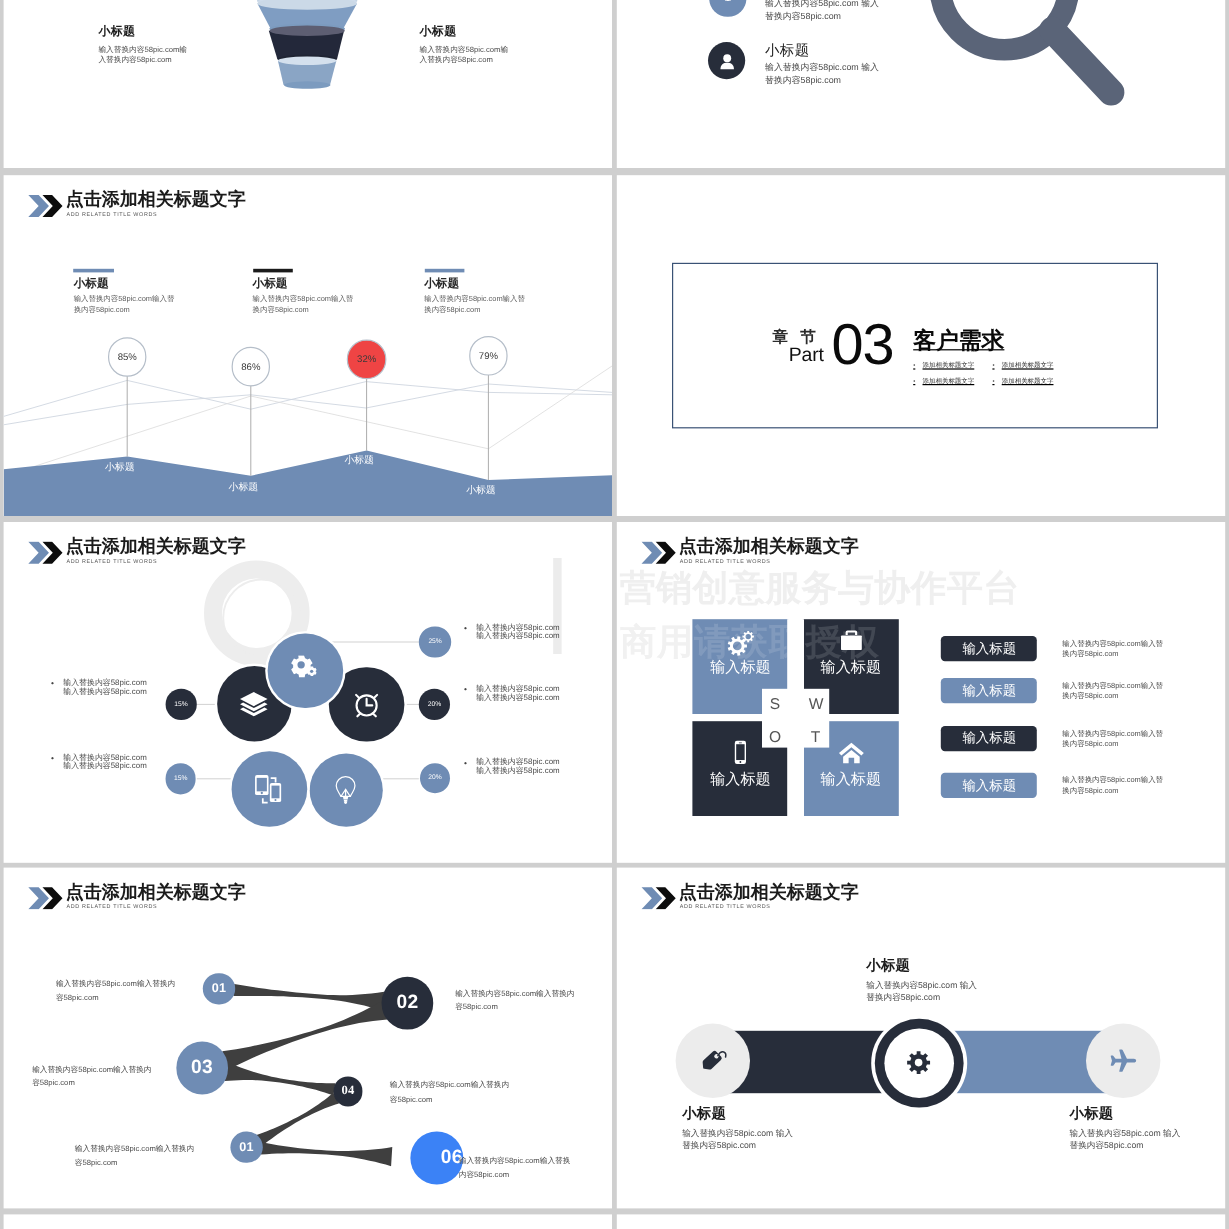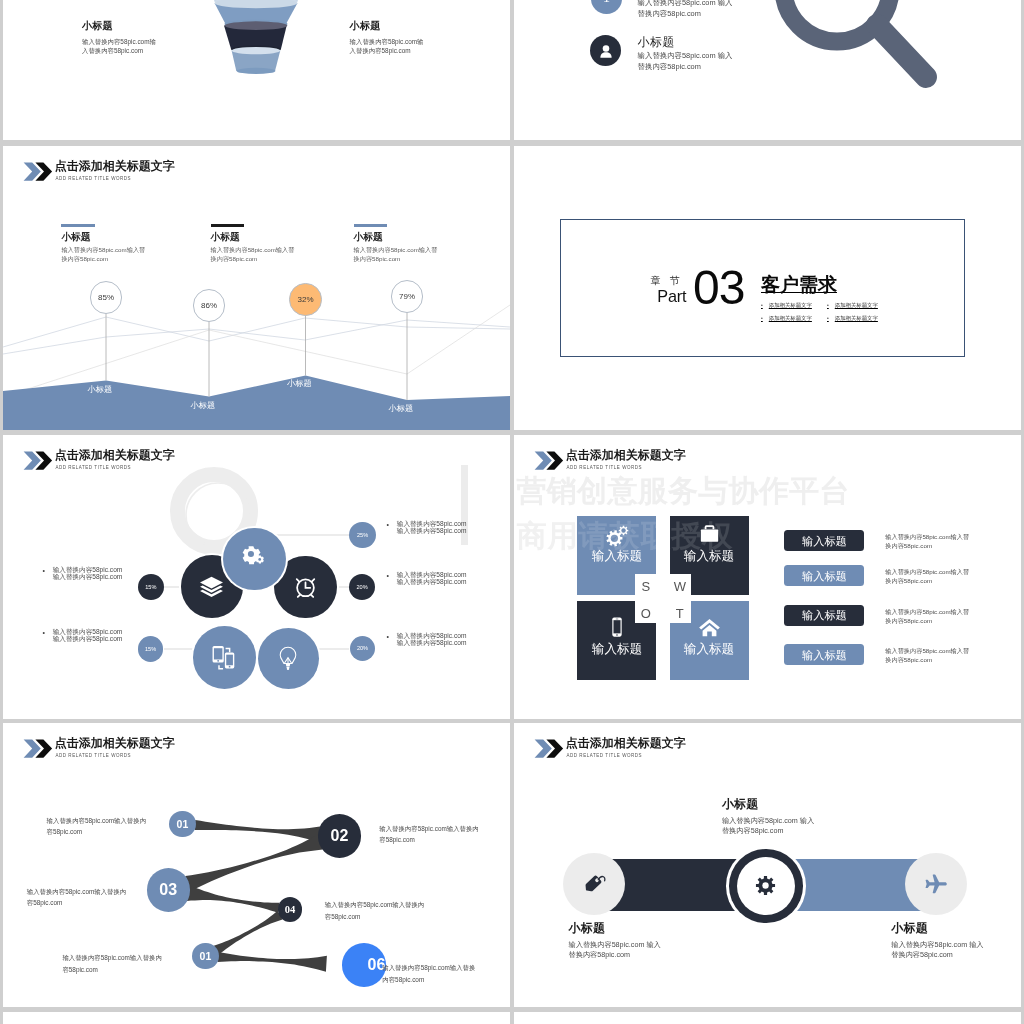--- a/index.html
+++ b/index.html
@@ -1,21 +1,21 @@
 <!DOCTYPE html>
 <html><head>
 <meta charset="utf-8">
 <style>
   html,body{margin:0;padding:0;}
   body{width:1024px;height:1024px;background:#cfcfcf;font-family:"Liberation Sans",sans-serif;overflow:hidden;}
   .sheet{position:absolute;left:0;top:0;width:1024px;height:1024px;background:#cfcfcf;}
   .slide{position:absolute;background:#ffffff;overflow:hidden;}
   .hdr{position:absolute;}
   .hdr .chev{position:absolute;left:0;top:2px;}
-  .hdr .t1{position:absolute;left:32.7px;top:0.3px;font-size:12px;line-height:11px;font-weight:700;color:#1b1b1b;letter-spacing:0.0px;white-space:nowrap;}
+  .hdr .t1{position:absolute;left:32.7px;top:0.3px;font-size:15px;line-height:11px;font-weight:700;color:#1b1b1b;letter-spacing:0.0px;white-space:nowrap;}
   .hdr .t2{position:absolute;left:33.4px;top:15.0px;font-size:4.5px;line-height:5px;color:#555;letter-spacing:0.55px;white-space:nowrap;}
   .cn{font-family:"Liberation Sans",sans-serif;}
   .wm{position:absolute;pointer-events:none;color:#eeeeee;}
 </style>
 </head>
 <body>
 
 <div class="sheet">
 
 <div class="slide" id="s1" style="left:3px;top:-144px;width:507px;height:284px;">
@@ -114,36 +114,36 @@
       <line x1="302.5" y1="169" x2="302.5" y2="229.5"></line>
       <line x1="404" y1="166" x2="404" y2="254"></line>
     </g>
   </svg>
   <div style="position:absolute;left:86.8px;top:135.10000000000002px;width:32.5px;height:32.5px;border-radius:50%;background:#fff;border:0.7px solid #b5bec9;box-sizing:border-box;display:flex;align-items:center;justify-content:center;">
     <span style="font-size:8px;color:#3a3a3a;">85%</span>
   </div>
   <div style="position:absolute;left:189.8px;top:143.3px;width:32.5px;height:32.5px;border-radius:50%;background:#fff;border:0.7px solid #b5bec9;box-sizing:border-box;display:flex;align-items:center;justify-content:center;">
     <span style="font-size:8px;color:#3a3a3a;">86%</span>
   </div>
-  <div style="position:absolute;left:286.3px;top:137.3px;width:32.5px;height:32.5px;border-radius:50%;background:#fdba74;border:0.7px solid #b5bec9;box-sizing:border-box;display:flex;align-items:center;justify-content:center;">
+  <div style="position:absolute;left:286.3px;top:137.3px;width:32.5px;height:32.5px;border-radius:50%;background:#ef4444;border:0.7px solid #b5bec9;box-sizing:border-box;display:flex;align-items:center;justify-content:center;">
     <span style="font-size:8px;color:#3a3a3a;">32%</span>
   </div>
   <div style="position:absolute;left:387.8px;top:134.3px;width:32.5px;height:32.5px;border-radius:50%;background:#fff;border:0.7px solid #b5bec9;box-sizing:border-box;display:flex;align-items:center;justify-content:center;">
     <span style="font-size:8px;color:#3a3a3a;">79%</span>
   </div>
   <div class="cn" style="position:absolute;left:70.8px;top:238.5px;width:52px;text-align:center;font-size:8.2px;line-height:9px;color:#fff;">小标题</div>
   <div class="cn" style="position:absolute;left:173.8px;top:254.5px;width:52px;text-align:center;font-size:8.2px;line-height:9px;color:#fff;">小标题</div>
   <div class="cn" style="position:absolute;left:270.3px;top:233.0px;width:52px;text-align:center;font-size:8.2px;line-height:9px;color:#fff;">小标题</div>
   <div class="cn" style="position:absolute;left:371.8px;top:258.0px;width:52px;text-align:center;font-size:8.2px;line-height:9px;color:#fff;">小标题</div>
 </div>
 
 <div class="slide" id="s4" style="left:514px;top:146px;width:507px;height:284px;">
   <div style="position:absolute;left:46px;top:73px;width:405px;height:138px;border:1.1px solid #3a5275;box-sizing:border-box;"></div>
   <div style="position:absolute;left:114.5px;top:129.5px;text-align:right;width:58px;">
-    <div style="font-size:10px;color:#2b2b2b;letter-spacing:3.2px;line-height:9px;padding-right:3.5px;font-weight:400;" class="cn">章 节</div>
+    <div style="font-size:13px;color:#2b2b2b;letter-spacing:3.2px;line-height:9px;padding-right:3.5px;font-weight:700;" class="cn">章 节</div>
     <div style="font-size:16.2px;color:#111;line-height:16px;margin-top:3.0px;letter-spacing:-0.1px;padding-right:0px;font-weight:400;font-family:'Liberation Sans',sans-serif;">Part</div>
   </div>
   <div style="position:absolute;left:179px;top:117.5px;font-size:48px;line-height:48px;color:#0a0a0a;font-weight:300;letter-spacing:-1px;font-family:'Liberation Sans',sans-serif;">03</div>
   <div style="position:absolute;left:247px;top:128px;text-decoration:underline;">
     <div class="cn" style="font-size:19px;line-height:22px;font-weight:700;color:#0a0a0a;letter-spacing:0px;">客户需求</div>
     <div style="margin-top:6px;display:grid;grid-template-columns:66px 66px;gap:6px 0px;">
       <div style="font-size:5.4px;color:#2e2e2e;white-space:nowrap;line-height:7px;" class="cn"><span style="color:#444;font-size:5px;">•</span><span style="display:inline-block;width:6px;"></span><span>添加相关标题文字</span></div>
       <div style="font-size:5.4px;color:#2e2e2e;white-space:nowrap;line-height:7px;" class="cn"><span style="color:#444;font-size:5px;">•</span><span style="display:inline-block;width:6px;"></span><span>添加相关标题文字</span></div>
       <div style="font-size:5.4px;color:#2e2e2e;white-space:nowrap;line-height:7px;" class="cn"><span style="color:#444;font-size:5px;">•</span><span style="display:inline-block;width:6px;"></span><span>添加相关标题文字</span></div>
       <div style="font-size:5.4px;color:#2e2e2e;white-space:nowrap;line-height:7px;" class="cn"><span style="color:#444;font-size:5px;">•</span><span style="display:inline-block;width:6px;"></span><span>添加相关标题文字</span></div>

